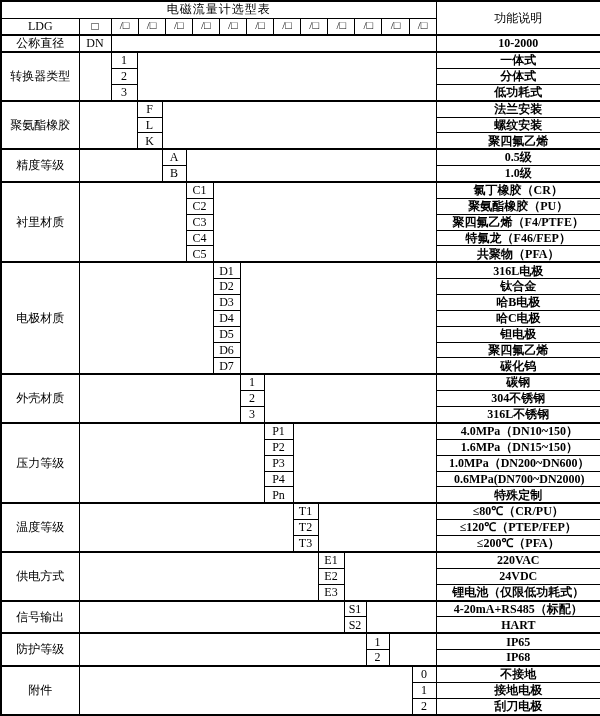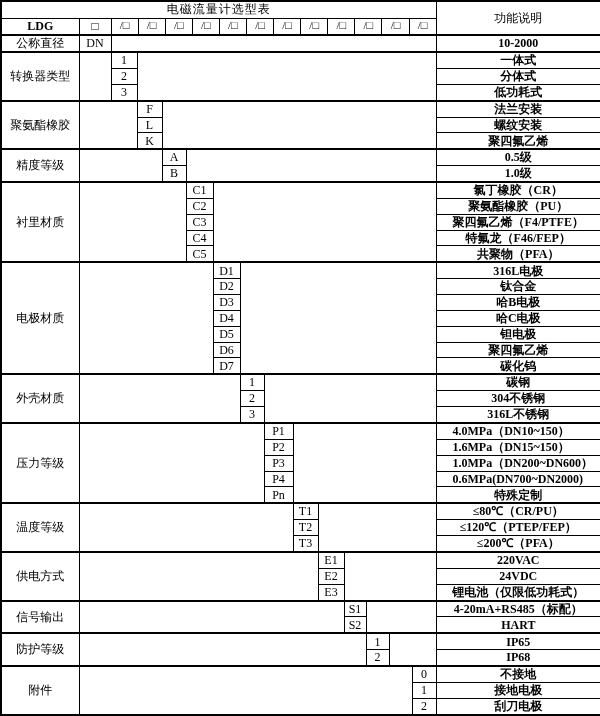--- a/index.html
+++ b/index.html
@@ -14,33 +14,33 @@
   }
   table.sel td{
     border:1px solid #000;padding:0;margin:0;
     text-align:center;vertical-align:middle;
     font-size:12px;line-height:1.05;
     white-space:nowrap;overflow:hidden;
   }
   tr.hrow{height:17px;}
   td.title-cell{font-size:13px;letter-spacing:1px;}
   td.desc-head{font-size:13px;}
-  td.ldg{text-align:left;padding-left:5px;font-size:12px;font-weight:bold;}
+  td.ldg{text-align:left;padding-left:5px;font-size:12px;}
   td.slots-cell{padding:0;}
   .slots{display:flex;width:100%;height:100%;align-items:stretch;}
   .slots span{
     flex:1;display:flex;align-items:center;justify-content:center;
     border-left:1px solid #000;font-size:11px;
   }
   .slots span:first-child{border-left:none;}
   tr.bs > td{border-top:2px solid #000;}
   td.label{font-size:12px;}
   td.code{font-size:12px;}
   td.desc{font-size:12px;font-weight:bold;}
-  td.desc.left{text-align:left;padding-left:16px;}
+  td.desc.left{text-align:center;padding-left:2px;}
   td.merge{background:#fff;}
 </style>
 </head>
 <body>
 
 <div class="sheet">
   <table class="sel">
     <colgroup>
       <col style="width:78px">
         <col style="width:32px">

